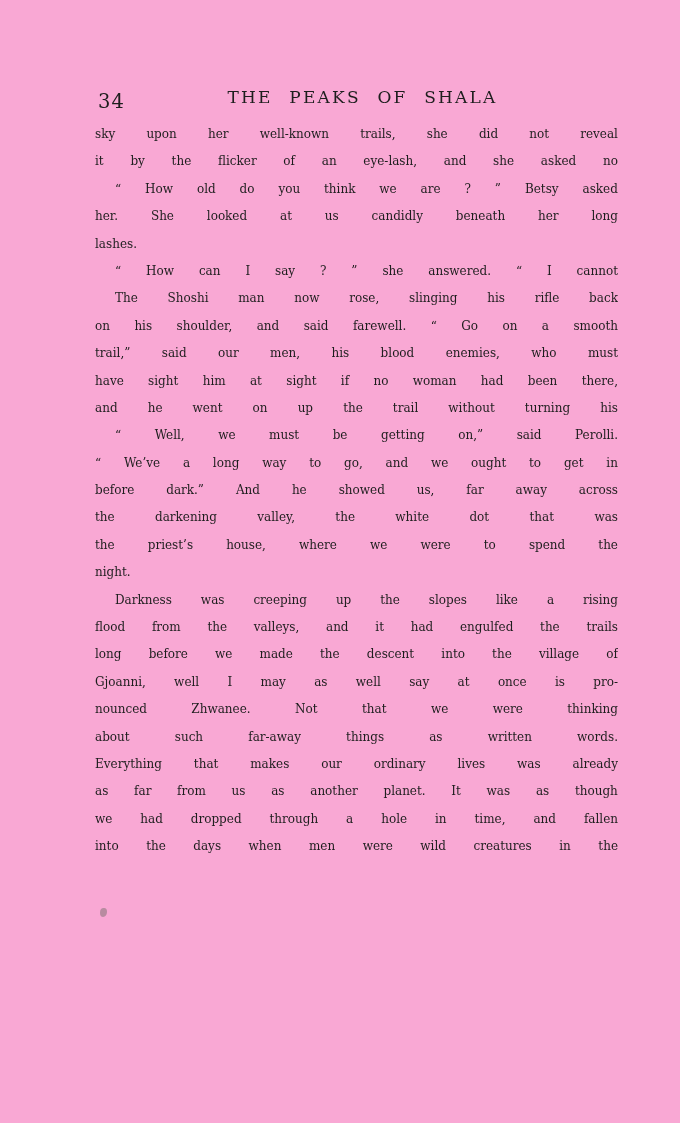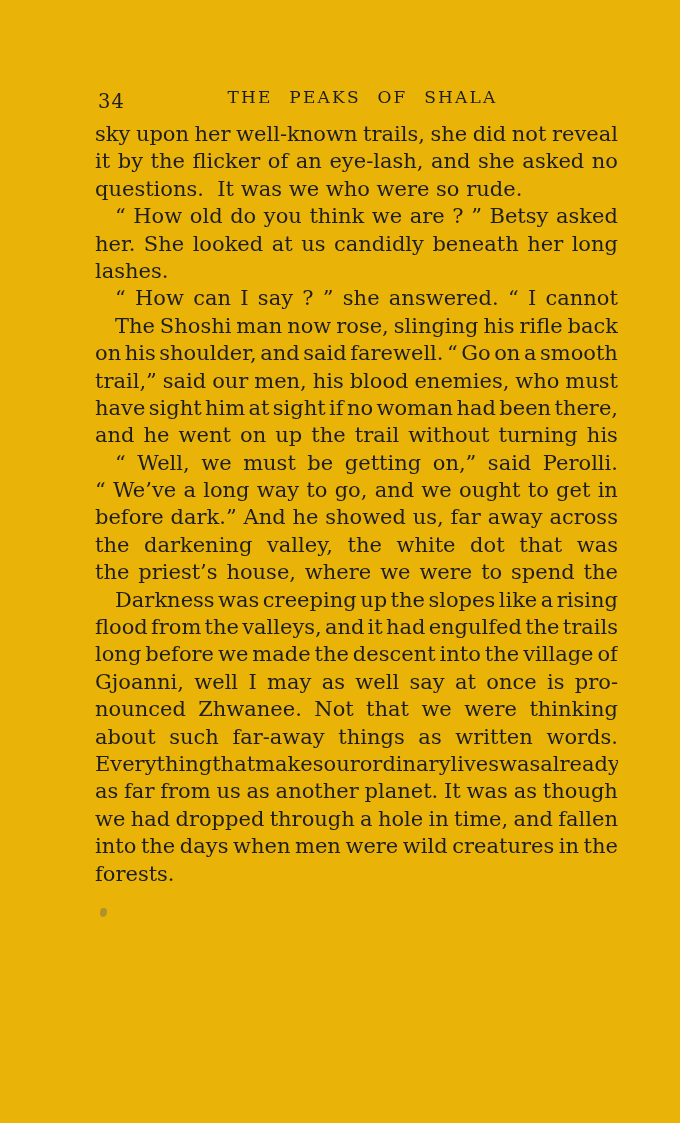--- a/index.html
+++ b/index.html
@@ -1,21 +1,21 @@
 <!DOCTYPE html>
 <html><head>
 <meta charset="utf-8">
 <style>
   html, body { margin: 0; padding: 0; background: #e8e8e8; }
   .page {
     position: relative;
     width: 680px;
     height: 1123px;
     margin: 0 auto;
-    background: #eab308;
+    background: #f9a8d4;
     color: #1e1e1e;
     font-family: "DejaVu Serif", serif;
     overflow: hidden;
   }
   .header {
     position: absolute;
     left: 95px;
     top: 87px;
     width: 523px;
     height: 28px;
@@ -38,21 +38,21 @@
   .column {
     position: absolute;
     left: 95px;
     top: 121px;
     width: 523px;
   }
   .para { margin: 0; }
   .line {
     height: 27.4px;
     overflow: hidden;
-    font-size: 21px;
+    font-size: 12px;
     line-height: 27.4px;
   }
   .line.just {
     display: flex;
     justify-content: space-between;
     align-items: baseline;
   }
   .line.just span { white-space: nowrap; }
   .line.last { white-space: pre-wrap; }
   .line.indent { padding-left: 20px; }
@@ -97,21 +97,20 @@
           <span>the</span>
           <span>flicker</span>
           <span>of</span>
           <span>an</span>
           <span>eye-lash,</span>
           <span>and</span>
           <span>she</span>
           <span>asked</span>
           <span>no</span>
         </div>
-        <div class="line last">questions.  It was we who were so rude.</div>
       </div>
       <div class="para">
         <div class="line just indent">
           <span>“</span>
           <span>How</span>
           <span>old</span>
           <span>do</span>
           <span>you</span>
           <span>think</span>
           <span>we</span>
@@ -264,20 +263,21 @@
           <span>the</span>
           <span>priest’s</span>
           <span>house,</span>
           <span>where</span>
           <span>we</span>
           <span>were</span>
           <span>to</span>
           <span>spend</span>
           <span>the</span>
         </div>
+        <div class="line last">night.</div>
       </div>
       <div class="para">
         <div class="line just indent">
           <span>Darkness</span>
           <span>was</span>
           <span>creeping</span>
           <span>up</span>
           <span>the</span>
           <span>slopes</span>
           <span>like</span>
@@ -379,19 +379,18 @@
           <span>the</span>
           <span>days</span>
           <span>when</span>
           <span>men</span>
           <span>were</span>
           <span>wild</span>
           <span>creatures</span>
           <span>in</span>
           <span>the</span>
         </div>
-        <div class="line last">forests.</div>
       </div>
     </div>
 
   <div class="smudge"></div>
 
 </div>
 
 </body></html>

